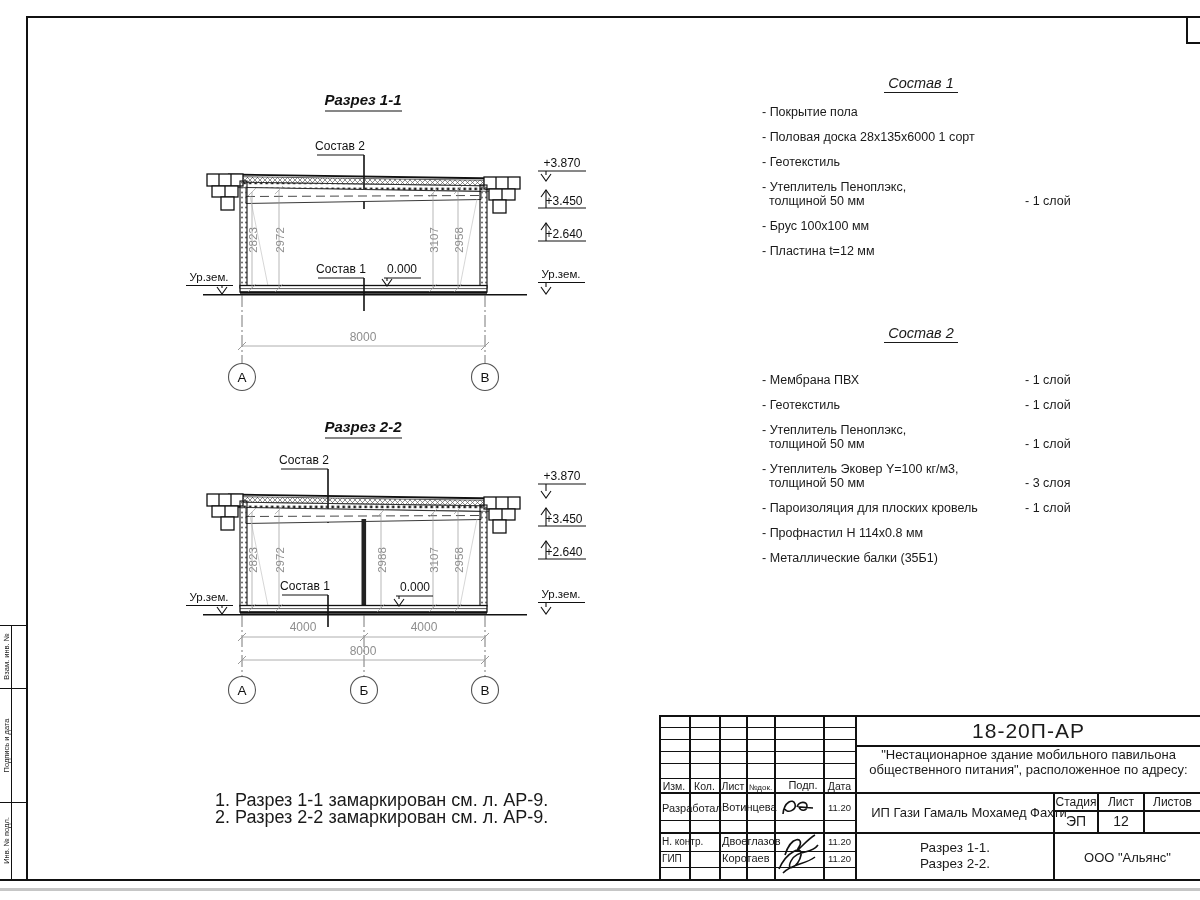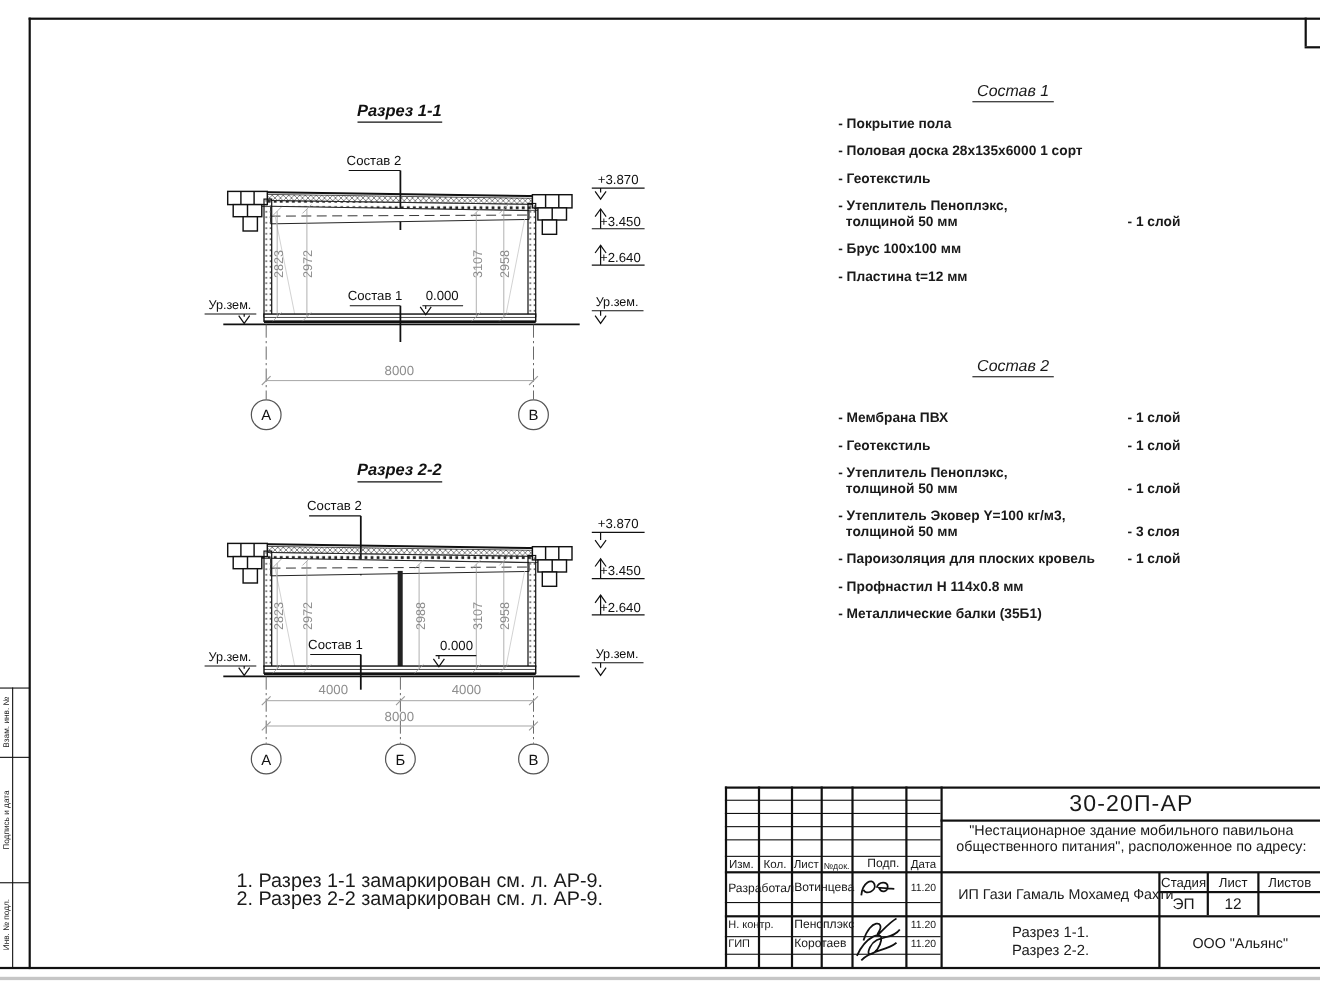--- a/index.html
+++ b/index.html
@@ -11,21 +11,21 @@
   .gline { position:absolute; background:#c6c6c6; }
 
   
   .secsvg { position:absolute; }
   svg text { font-family:"Liberation Sans", sans-serif; }
 
   
   .sostav { position:absolute; width:318px; }
   .sostav-title { text-align:center; margin-bottom:12px; }
   .sostav-title span { display:inline-block; font-style:italic; font-size:14.5px; border-bottom:1.2px solid #1a1a1a; padding:0 4px 1px 4px; }
-  .srow { position:relative; display:flex; align-items:flex-start; margin-bottom:11px;font-weight:bold; }
+  .srow { position:relative; display:flex; align-items:flex-start; margin-bottom:11px; }
   .srow .nm { width:250px; font-size:12.5px; line-height:14px; white-space:pre-line; }
   .srow .qt { position:absolute; left:263px; bottom:0; font-size:12.5px; line-height:14px; white-space:nowrap; }
   #sostav2-block .srow { margin-bottom:11px; }
 
   
   #notes { position:absolute; left:215px; top:792px; font-size:18px; line-height:16.5px; }
 
   
   .tb-text { position:absolute; }
   .tb-center { text-align:center; }
@@ -437,21 +437,21 @@
   <div class="hline" style="left:659px; top:778px; width:196px; height:1.4px;"></div>
   <div class="hline" style="left:659px; top:820px; width:196px; height:1.4px;"></div>
   <div class="hline" style="left:659px; top:851px; width:196px; height:1.4px;"></div>
   <div class="hline" style="left:659px; top:867px; width:196px; height:1.4px;"></div>
 
   <div class="hline" style="left:659px; top:792px; width:541px; height:1.8px;"></div>
   <div class="hline" style="left:855px; top:745px; width:345px; height:1.8px;"></div>
   <div class="hline" style="left:659px; top:832px; width:541px; height:1.8px;"></div>
   <div class="hline" style="left:1053px; top:810px; width:147px; height:1.5px;"></div>
 
-  <div class="tb-text tb-center" style="left:857px; top:719px; width:343px; font-size:21px; letter-spacing:1px;">30-20П-АР</div>
+  <div class="tb-text tb-center" style="left:857px; top:719px; width:343px; font-size:21px; letter-spacing:1px;">18-20П-АР</div>
   <div class="tb-text tb-center" style="left:857px; top:747px; width:343px; font-size:13px; line-height:15.3px;">
     <div>"Нестационарное здание мобильного павильона</div>
     <div>общественного питания", расположенное по адресу:</div>
   </div>
   <div class="tb-text tb-center" style="left:857px; top:805px; width:224px; font-size:13px;">ИП Гази Гамаль Мохамед Фахти</div>
   <div class="tb-text tb-center" style="left:1055px; top:795px; width:42px; font-size:12px;">Стадия</div>
   <div class="tb-text tb-center" style="left:1099px; top:795px; width:44px; font-size:12px;">Лист</div>
   <div class="tb-text tb-center" style="left:1145px; top:795px; width:55px; font-size:12px;">Листов</div>
   <div class="tb-text tb-center" style="left:1055px; top:813px; width:42px; font-size:14px;">ЭП</div>
   <div class="tb-text tb-center" style="left:1099px; top:813px; width:44px; font-size:14px;">12</div>
@@ -465,21 +465,21 @@
   <div class="tb-text tb-center" style="left:690px; top:780px; width:29px; font-size:10.5px;">Кол.</div>
   <div class="tb-text tb-center" style="left:720px; top:780px; width:26px; font-size:10.5px;">Лист</div>
   <div class="tb-text tb-center" style="left:747px; top:783px; width:27px; font-size:8px;">№док.</div>
   <div class="tb-text tb-center" style="left:775px; top:779px; width:56px; font-size:11px;">Подп.</div>
   <div class="tb-text tb-center" style="left:824px; top:780px; width:31px; font-size:10.5px;">Дата</div>
 
   <div class="tb-text" style="left:662px; top:802px; font-size:11px;">Разработал</div>
   <div class="tb-text" style="left:722px; top:801px; font-size:11px;">Вотинцева</div>
   <div class="tb-text tb-center" style="left:824px; top:802px; width:31px; font-size:9.5px;">11.20</div>
   <div class="tb-text" style="left:662px; top:836px; font-size:10px;">Н. контр.</div>
-  <div class="tb-text" style="left:722px; top:835px; font-size:11px;">Пеноплэкс</div>
+  <div class="tb-text" style="left:722px; top:835px; font-size:11px;">Двоеглазов</div>
   <div class="tb-text tb-center" style="left:824px; top:836px; width:31px; font-size:9.5px;">11.20</div>
   <div class="tb-text" style="left:662px; top:853px; font-size:10px;">ГИП</div>
   <div class="tb-text" style="left:722px; top:852px; font-size:11px;">Коротаев</div>
   <div class="tb-text tb-center" style="left:824px; top:853px; width:31px; font-size:9.5px;">11.20</div>
 
   <svg style="position:absolute; left:775px; top:793px;" width="48" height="86" viewBox="0 0 48 86">
     <path d="M8 21 C9 9 18 5 20 11 C22 17 12 21 10 16 M22 14 C24 8 32 8 32 13 C32 18 26 19 24 14 L38 15" fill="none" stroke="#111" stroke-width="1.6"></path>
     <path d="M10 62 C16 42 30 44 24 54 C18 64 32 46 40 42 M4 76 C12 58 28 52 26 62 C24 74 10 80 16 68 C22 56 36 62 43 52 M8 80 C18 70 30 72 40 64" fill="none" stroke="#111" stroke-width="1.6"></path>
   </svg>
 

